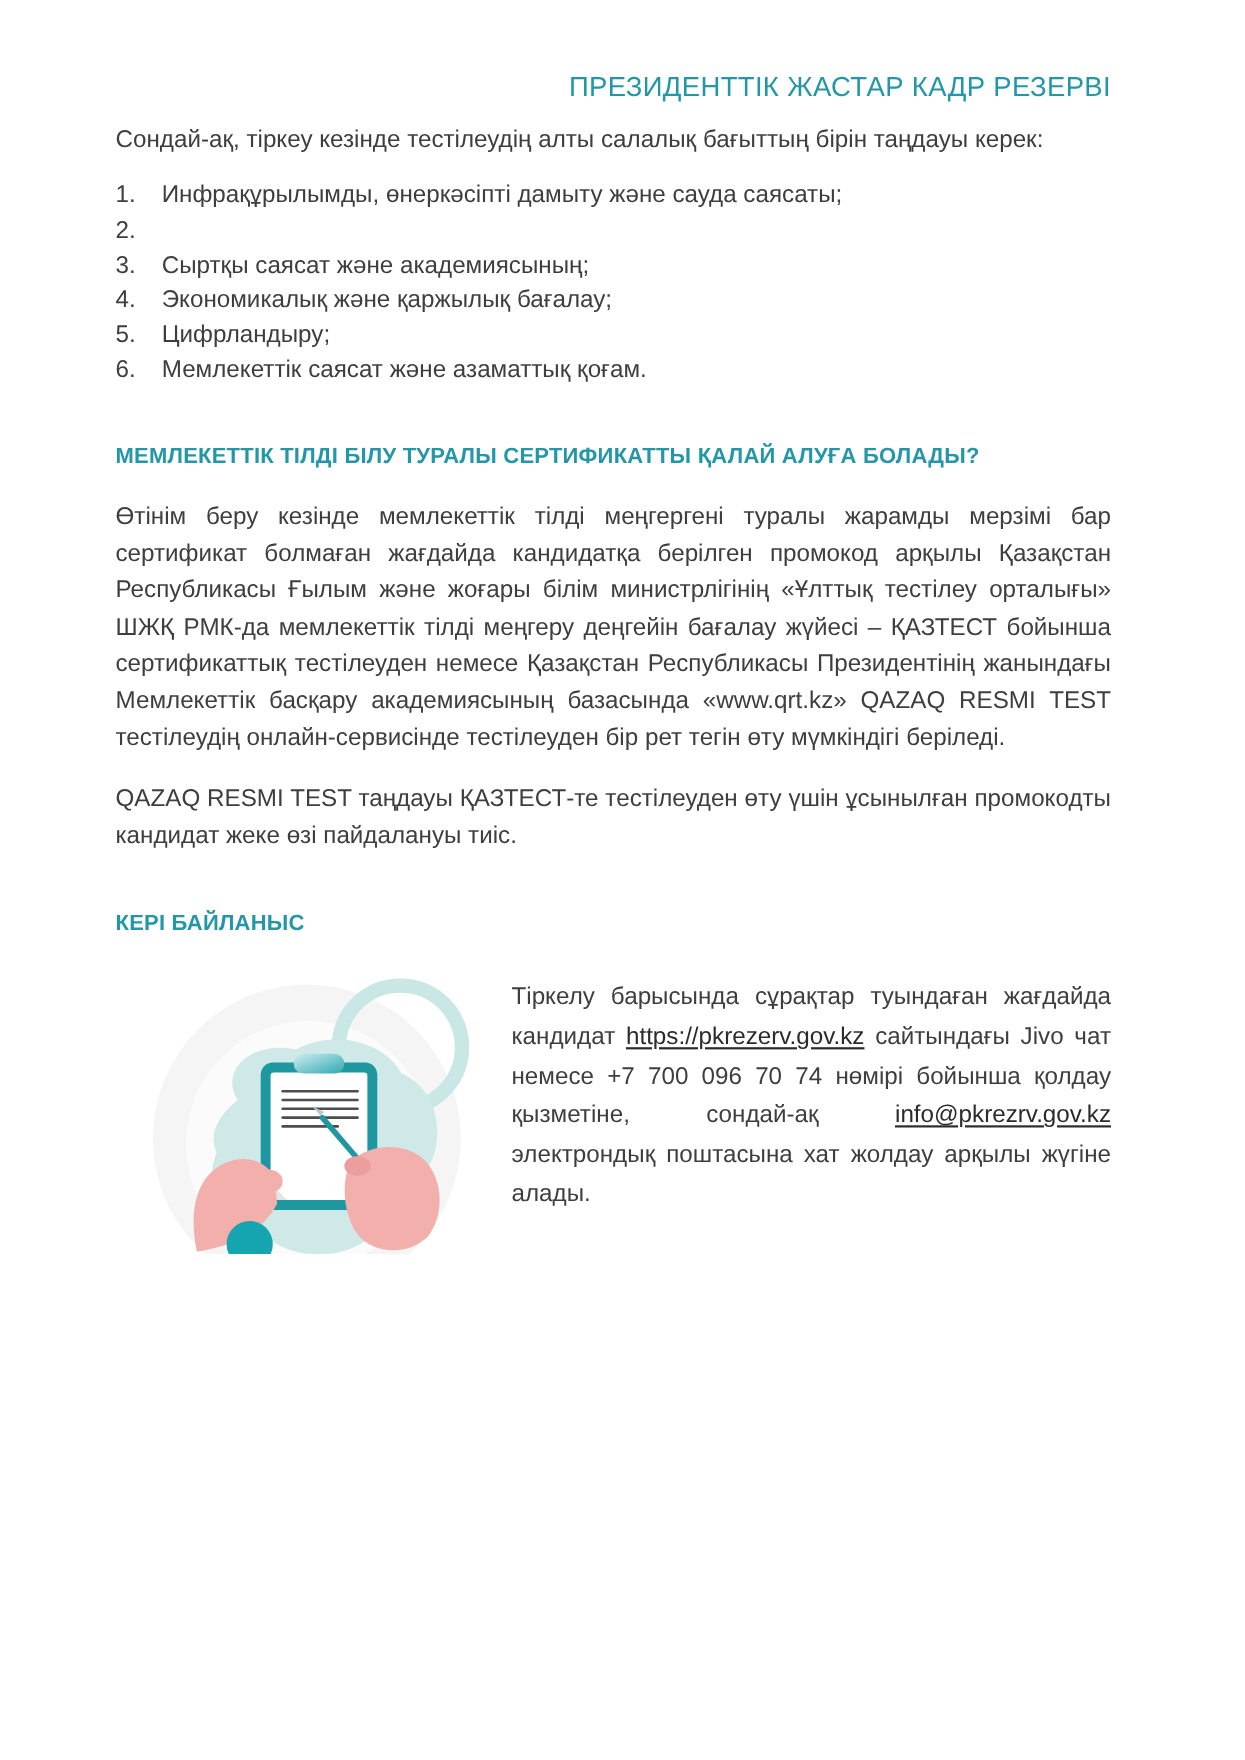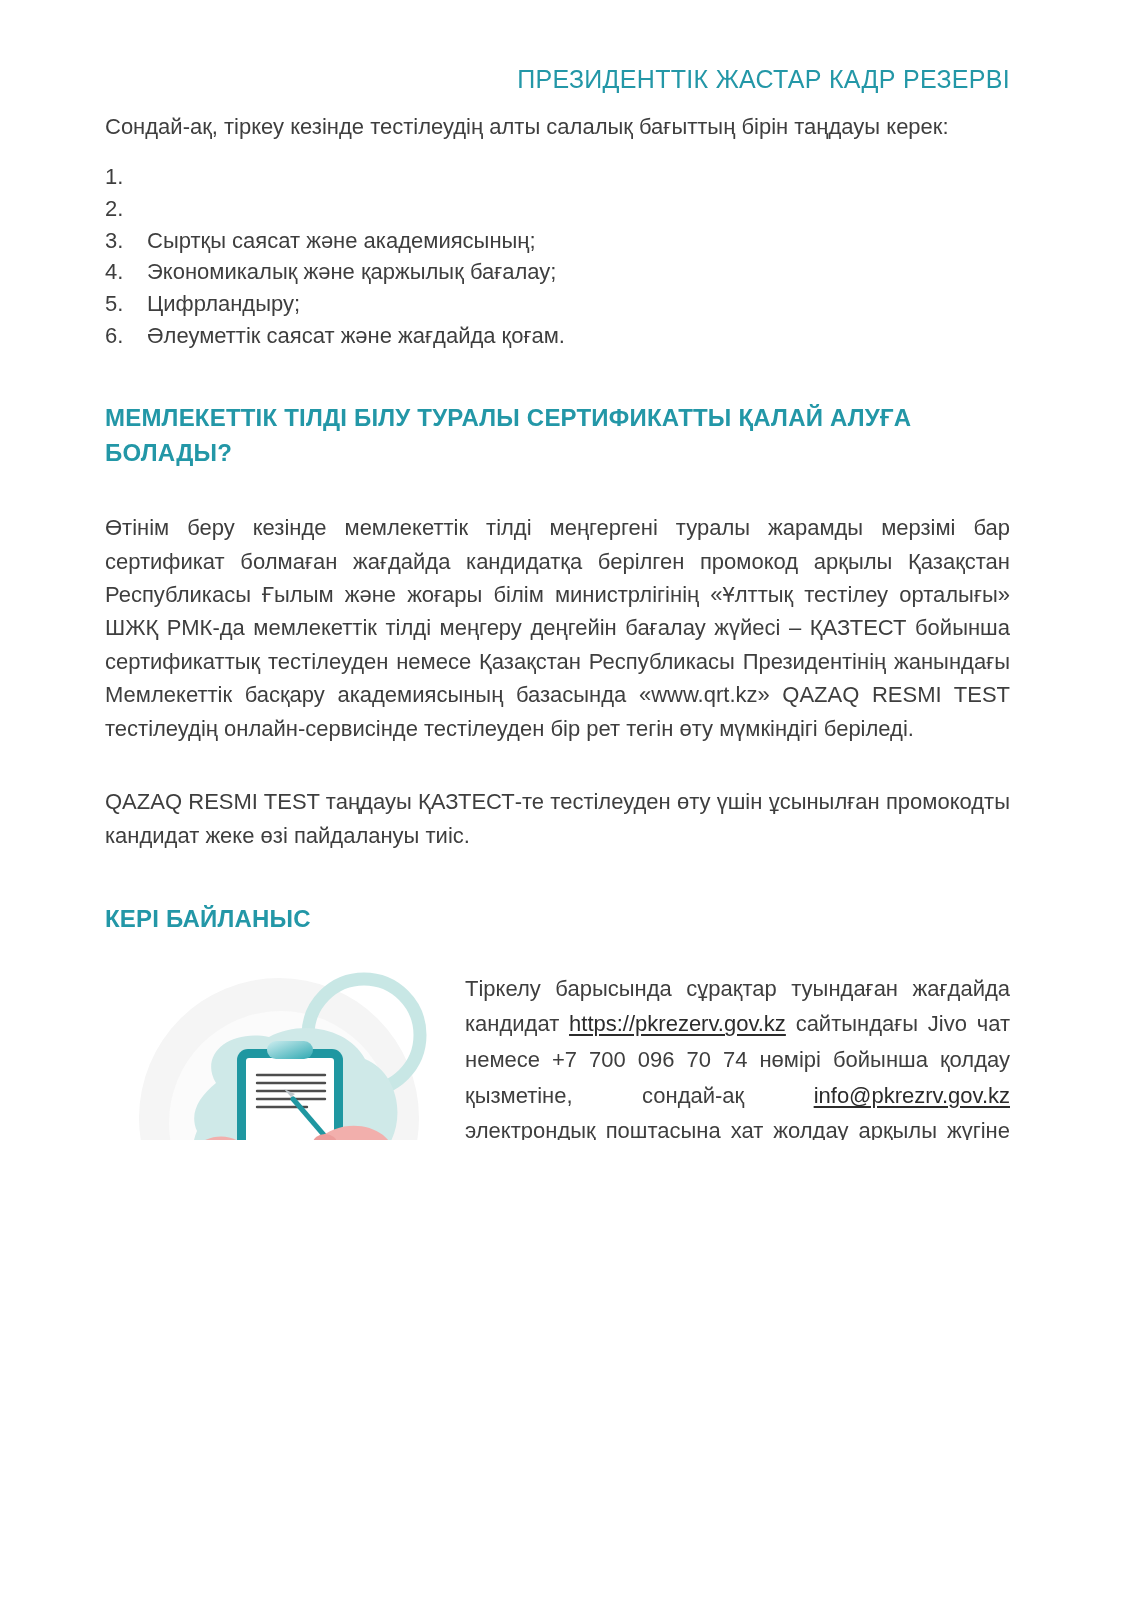--- a/index.html
+++ b/index.html
@@ -50,27 +50,27 @@
     display:flex;
     font-size:22px;
     line-height:1.44;
   }
   .num-item .num{
     flex:0 0 42px;
   }
   .section-title{
     margin-top:50px;
     color:var(--accent);
-    font-size:24px;
+    font-size:20px;
     font-weight:700;
     line-height:1.45;
     letter-spacing:0.2px;
   }
   .body-par{
-    margin-top:40px;
+    margin-top:22px;
     font-size:22px;
     line-height:1.52;
     text-align:justify;
   }
   .feedback-row{
     margin-top:26px;
     display:flex;
     align-items:flex-start;
   }
   .illus-wrap{
@@ -111,39 +111,40 @@
 
 <div class="page">
 
   <div class="doc-header">ПРЕЗИДЕНТТІК ЖАСТАР КАДР РЕЗЕРВІ</div>
 
   <p class="intro">Сондай-ақ, тіркеу кезінде тестілеудің алты салалық бағыттың бірін таңдауы керек:</p>
 
   <div class="num-list">
     <div class="num-item">
       <span class="num">1.</span>
+      <span>Инфрақұрылымды, өнеркәсіпті дамыту және сауда саясаты;</span>
     </div>
     <div class="num-item">
       <span class="num">2.</span>
     </div>
     <div class="num-item">
       <span class="num">3.</span>
       <span>Сыртқы саясат және академиясының;</span>
     </div>
     <div class="num-item">
       <span class="num">4.</span>
       <span>Экономикалық және қаржылық бағалау;</span>
     </div>
     <div class="num-item">
       <span class="num">5.</span>
       <span>Цифрландыру;</span>
     </div>
     <div class="num-item">
       <span class="num">6.</span>
-      <span>Әлеуметтік саясат және жағдайда қоғам.</span>
+      <span>Мемлекеттік саясат және азаматтық қоғам.</span>
     </div>
   </div>
 
   <h2 class="section-title">МЕМЛЕКЕТТІК ТІЛДІ БІЛУ ТУРАЛЫ СЕРТИФИКАТТЫ ҚАЛАЙ АЛУҒА БОЛАДЫ?</h2>
 
   <p class="body-par">Өтінім беру кезінде мемлекеттік тілді меңгергені туралы жарамды мерзімі бар сертификат болмаған жағдайда кандидатқа берілген промокод арқылы Қазақстан Республикасы Ғылым және жоғары білім министрлігінің «Ұлттық тестілеу орталығы» ШЖҚ РМК-да мемлекеттік тілді меңгеру деңгейін бағалау жүйесі – ҚАЗТЕСТ бойынша сертификаттық тестілеуден немесе Қазақстан Республикасы Президентінің жанындағы Мемлекеттік басқару академиясының базасында «www.qrt.kz» QAZAQ RESMI TEST тестілеудің онлайн-сервисінде тестілеуден бір рет тегін өту мүмкіндігі беріледі.</p>
 
   <p class="body-par">QAZAQ RESMI TEST таңдауы ҚАЗТЕСТ-те тестілеуден өту үшін ұсынылған промокодты кандидат жеке өзі пайдалануы тиіс.</p>
 
   <h2 class="section-title">КЕРІ БАЙЛАНЫС</h2>

